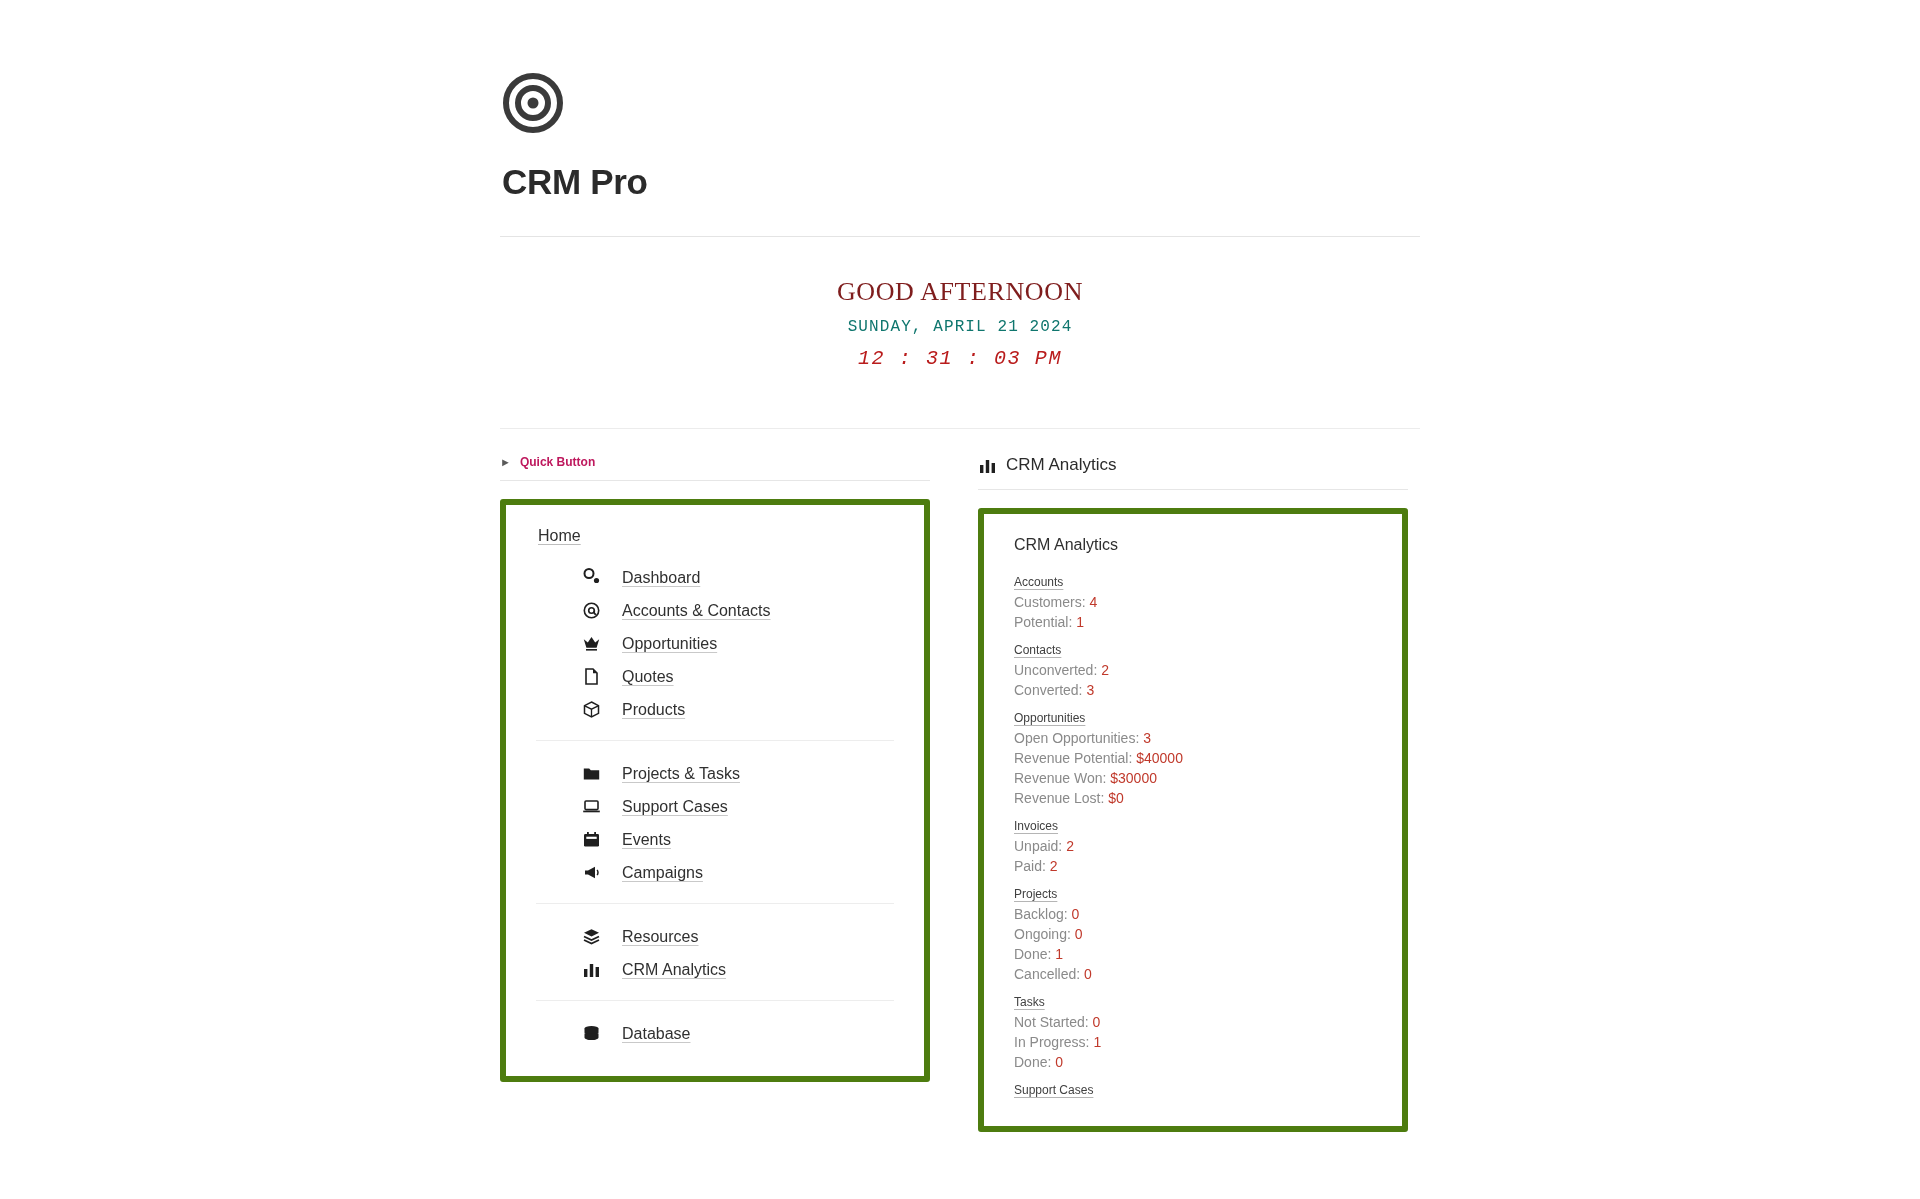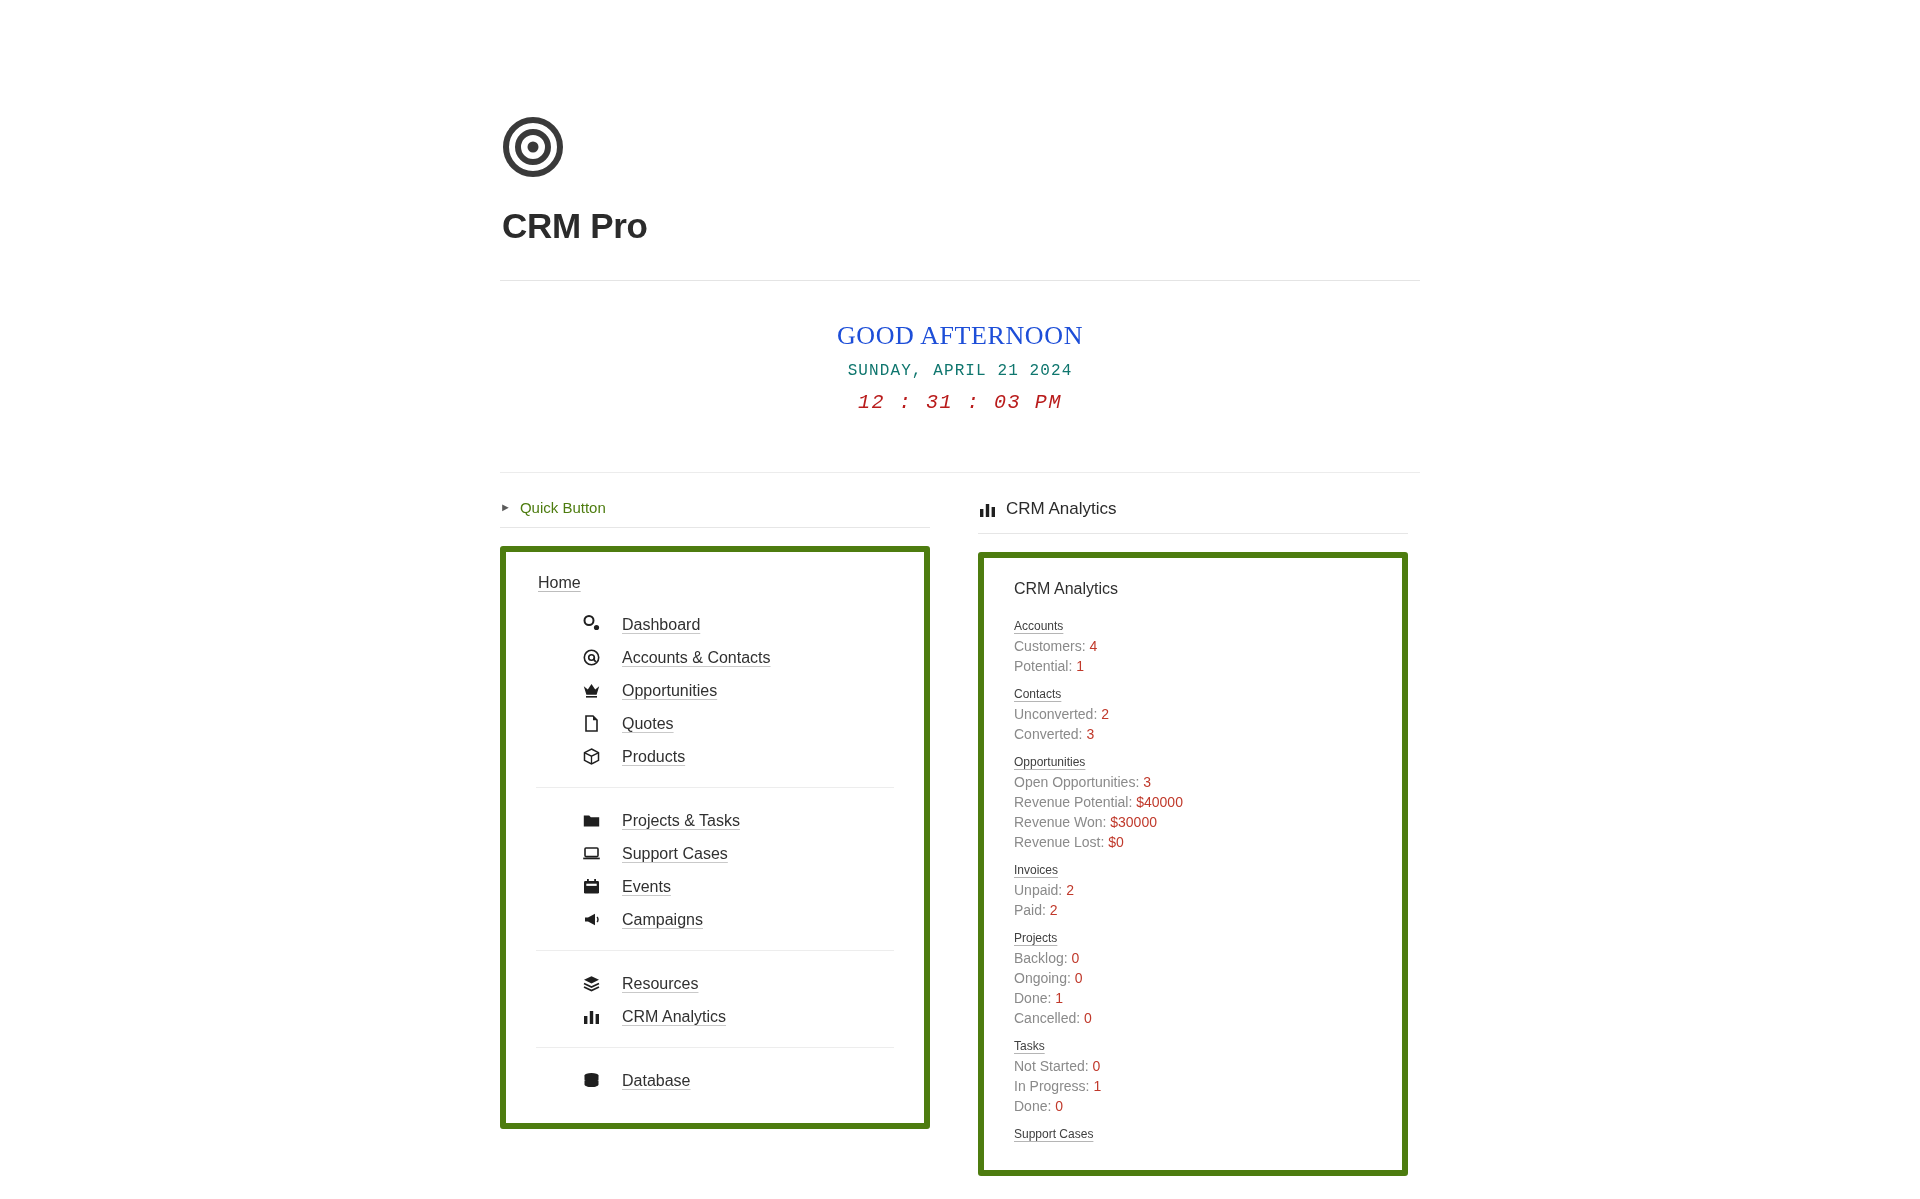--- a/index.html
+++ b/index.html
@@ -17,22 +17,22 @@
   }
 
   .page {
     width: 1920px;
     height: 1199px;
     position: relative;
   }
 
   .content {
     width: 920px;
-    margin: 16px auto;
-    padding-top: 100px;
+    margin: 0 auto;
+    padding-top: 72px;
     box-sizing: border-box;
   }
 
   
   .brand {
     padding-left: 2px;
   }
   .logo {
     width: 62px;
     height: 62px;
@@ -51,21 +51,21 @@
   }
 
   
   .greeting-block {
     text-align: center;
     margin-top: 40px;
   }
   .greeting {
     font-family: "Liberation Serif", serif;
     font-size: 26px;
-    color: #1d4ed8;
+    color: #7f1d1d;
     letter-spacing: 0.6px;
   }
   .date-line {
     font-family: "Liberation Mono", monospace;
     font-size: 16px;
     color: #0f766e;
     margin-top: 11px;
     letter-spacing: 1.1px;
   }
   .clock-line {
@@ -98,23 +98,23 @@
     padding-bottom: 11px;
     border-bottom: 1px solid #e6e6e6;
   }
   .section-head.right { padding-bottom: 14px; }
   .toggle-tri {
     font-size: 11px;
     color: #5a5a5a;
     line-height: 1;
   }
   .section-title {
-    font-size: 15px;
-    font-weight: normal;
-    color: #4d7c0f;
+    font-size: 12px;
+    font-weight: bold;
+    color: #be185d;
   }
   .section-title.plain {
     font-weight: normal;
     font-size: 17px;
     color: #2b2b2b;
   }
 
   .card {
     border: 6px solid #4d7c0f;
     border-radius: 3px;

